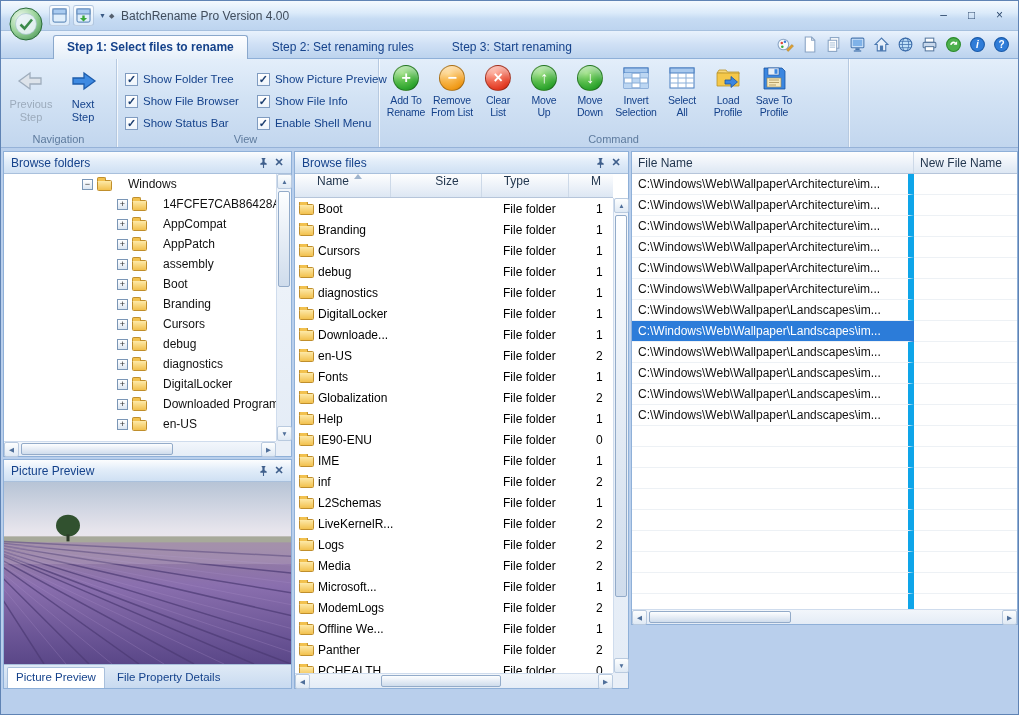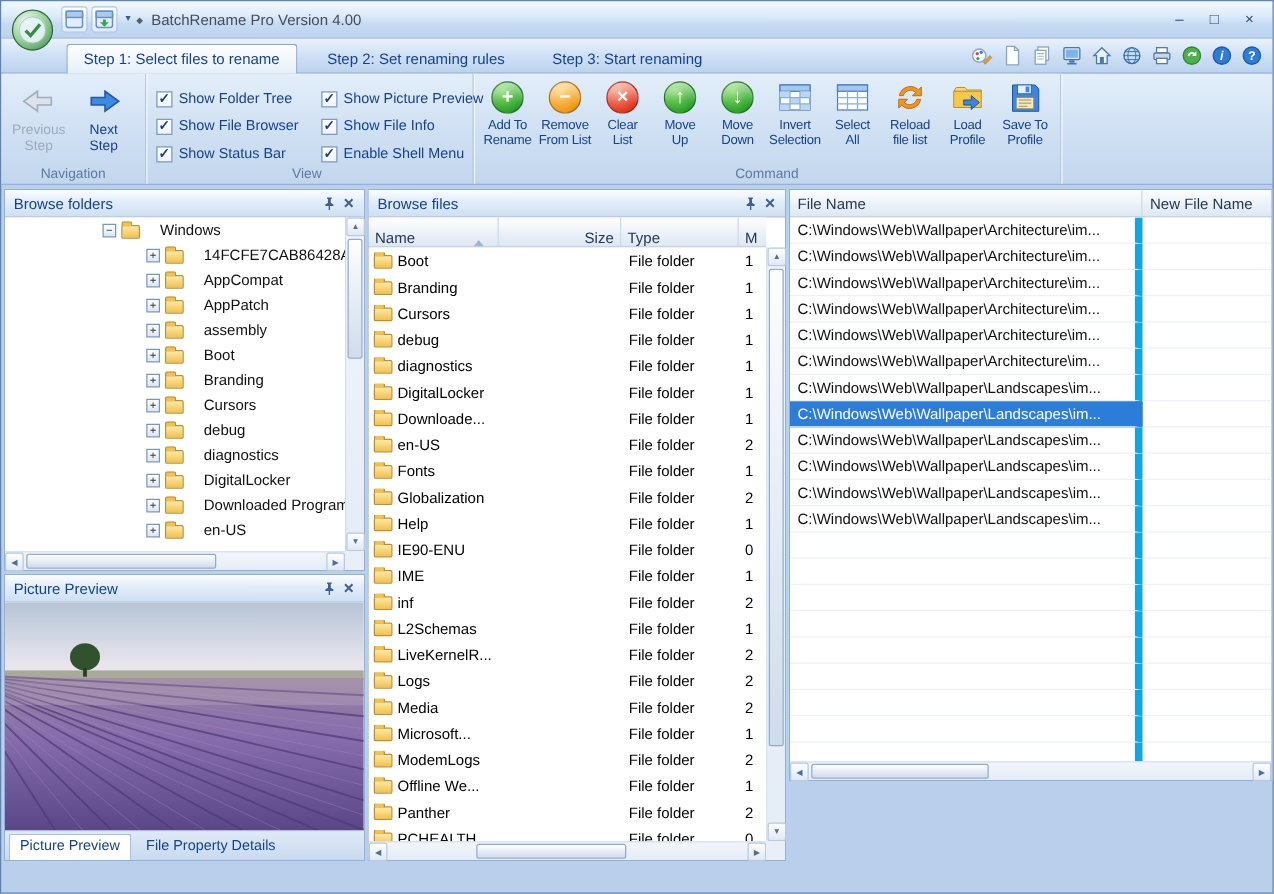--- a/index.html
+++ b/index.html
@@ -21,21 +21,21 @@
   .win-controls{position:absolute;right:6px;top:5px;display:flex;gap:3px;z-index:5}
   .win-btn{width:25px;height:18px;display:flex;align-items:center;justify-content:center;color:#2f4a6e;
     font-size:12px;line-height:1;border-radius:3px;cursor:pointer}
 
   
   .tabbar{position:absolute;left:0;top:30px;right:0;height:28px;
     background:linear-gradient(#e9f2fc,#cfe0f5 50%,#bcd3ee);border-bottom:1px solid #8fb0d8}
   .tabs{position:absolute;left:52px;bottom:-1px;display:flex;gap:10px}
   .tab{height:24px;line-height:23px;padding:0 13px;color:#15428b;border:1px solid transparent;border-bottom:none;
     border-radius:3px 3px 0 0;white-space:nowrap;cursor:pointer}
-  .tab.active{background:linear-gradient(#fefeff,#e5eff9);border-color:#8aa8cc;font-weight:normal}
+  .tab.active{background:linear-gradient(#fefeff,#e5eff9);border-color:#8aa8cc;font-weight:bold}
   .tab-icons{position:absolute;right:8px;top:5px;display:flex;gap:7px;align-items:center}
   .ticon{width:17px;height:17px;display:inline-flex;cursor:pointer}
   .ticon svg{width:100%;height:100%}
 
   
   .ribbon{position:absolute;left:0;top:58px;right:0;height:89px;
     background:linear-gradient(#e3eefa,#d2e2f4 45%,#c2d6ee);border-bottom:1px solid #96b2d8}
   .rgroup{position:absolute;top:0;height:88px;border-right:1px solid #b6c9e0;box-shadow:1px 0 0 rgba(255,255,255,.75)}
   .rgroup-label{position:absolute;bottom:2px;left:0;right:0;text-align:center;font-size:11px;color:#5e7b9e}
   #grp-nav{left:0;width:116px}
@@ -113,21 +113,21 @@
   .preview-img svg{width:100%;height:100%;display:block}
   .preview-tabs{position:absolute;left:0;right:0;bottom:0;height:24px;background:linear-gradient(#dfeaf6,#c8daf0);
     border-top:1px solid #a9c0dc;display:flex;align-items:flex-end;padding:0 3px;gap:3px}
   .ptab{height:21px;line-height:19px;padding:0 8px;font-size:11.5px;color:#15428b;border:1px solid transparent;
     border-bottom:none;white-space:nowrap;cursor:pointer}
   .ptab.active{background:#fff;border-color:#a9c0dc;border-radius:2px 2px 0 0}
 
   
   .cols-head{position:absolute;left:0;top:22px;right:15px;height:24px;display:flex;
     background:linear-gradient(#fefefe,#eaf0f8 60%,#dde7f3);border-bottom:1px solid #b6c5da;color:#23374f}
-  .col{border-right:1px solid #cdd9e8;display:flex;align-items:flex-end;padding:0 5px;overflow:hidden;white-space:nowrap}
+  .col{border-right:1px solid #cdd9e8;display:flex;align-items:flex-start;padding:0 22px;overflow:hidden;white-space:nowrap}
   .w-name{width:104px}.w-size{width:98px;justify-content:flex-end}.w-type{width:94px}.w-mod{flex:1;border-right:none}
   .sort{width:0;height:0;border-left:4px solid transparent;border-right:4px solid transparent;
     border-bottom:5px solid #9fb4cd;margin-left:auto;margin-right:6px}
   .files-body{position:absolute;left:0;top:46px;right:15px;bottom:15px;overflow:hidden;background:#fff;color:#000}
   .frow{height:21px;display:flex;align-items:center;cursor:pointer}
   .c-name{width:104px;display:flex;align-items:center;gap:4px;padding-left:4px;overflow:hidden;white-space:nowrap}
   .c-size{width:98px;text-align:right;padding-right:6px}
   .c-type{width:94px;padding-left:6px}
   .c-mod{flex:1;padding-left:5px;overflow:hidden}
   #files-vscroll{top:46px}
@@ -385,30 +385,20 @@
                 <rect x="1" y="2" width="24" height="5" fill="#a8c9ee" stroke="#4a7ec0"></rect>
                 <path d="M1 12h24M1 17h24M9 7v15M17 7v15" stroke="#89aed8" stroke-width="1"></path>
               </svg>
             </span>
             <span class="cmd-line">Select</span>
             <span class="cmd-line">All</span>
           </div>
           <div class="cmd-btn">
             <span class="cmd-icon">
               <svg viewBox="0 0 26 26">
-                <path d="M4.5 11.5a9 9 0 0 1 15.2-4.6l2.3-2.3v7h-7l2.6-2.6a6 6 0 0 0-10 2.5z" fill="#f59422" stroke="#b96f10" stroke-width="0.8"></path>
-                <path d="M21.5 14.5a9 9 0 0 1-15.2 4.6L4 21.4v-7h7l-2.6 2.6a6 6 0 0 0 10-2.5z" fill="#f59422" stroke="#b96f10" stroke-width="0.8"></path>
-              </svg>
-            </span>
-            <span class="cmd-line">Reload</span>
-            <span class="cmd-line">file list</span>
-          </div>
-          <div class="cmd-btn">
-            <span class="cmd-icon">
-              <svg viewBox="0 0 26 26">
                 <path d="M2 8l2-3h7l1.5 2H24v2z" fill="#f7d77a" stroke="#b8922a" stroke-width="0.8"></path>
                 <path d="M2 8h22v13H2z" fill="#f5c84a" stroke="#b8922a" stroke-width="0.8"></path>
                 <path d="M10 15h6v-3.5L22.5 17 16 22.5V19h-6z" fill="#3b86e0" stroke="#1b53a0" stroke-width="0.8"></path>
               </svg>
             </span>
             <span class="cmd-line">Load</span>
             <span class="cmd-line">Profile</span>
           </div>
           <div class="cmd-btn">
             <span class="cmd-icon">

